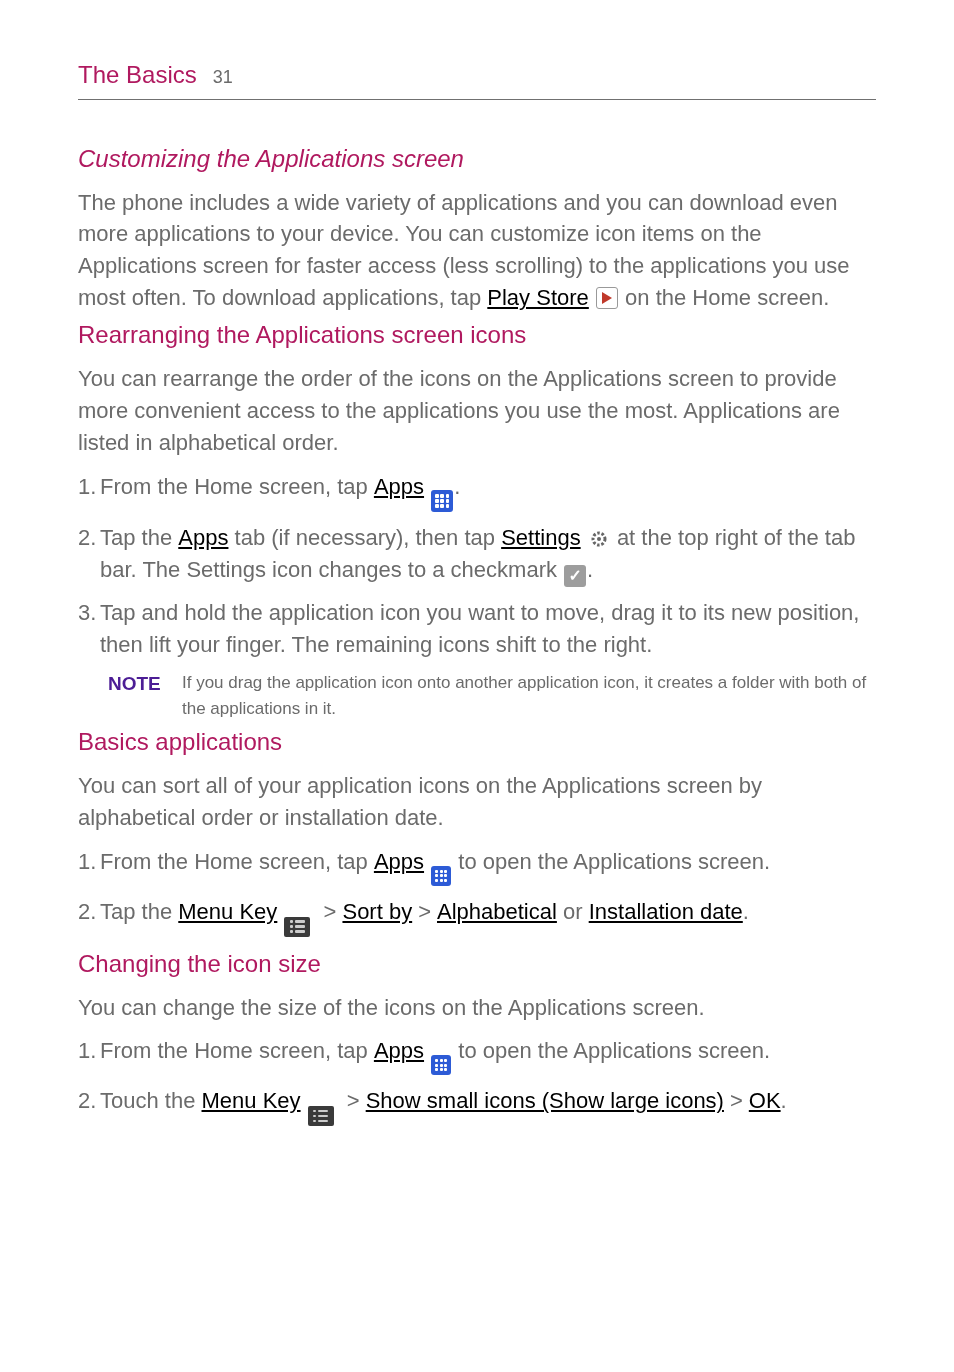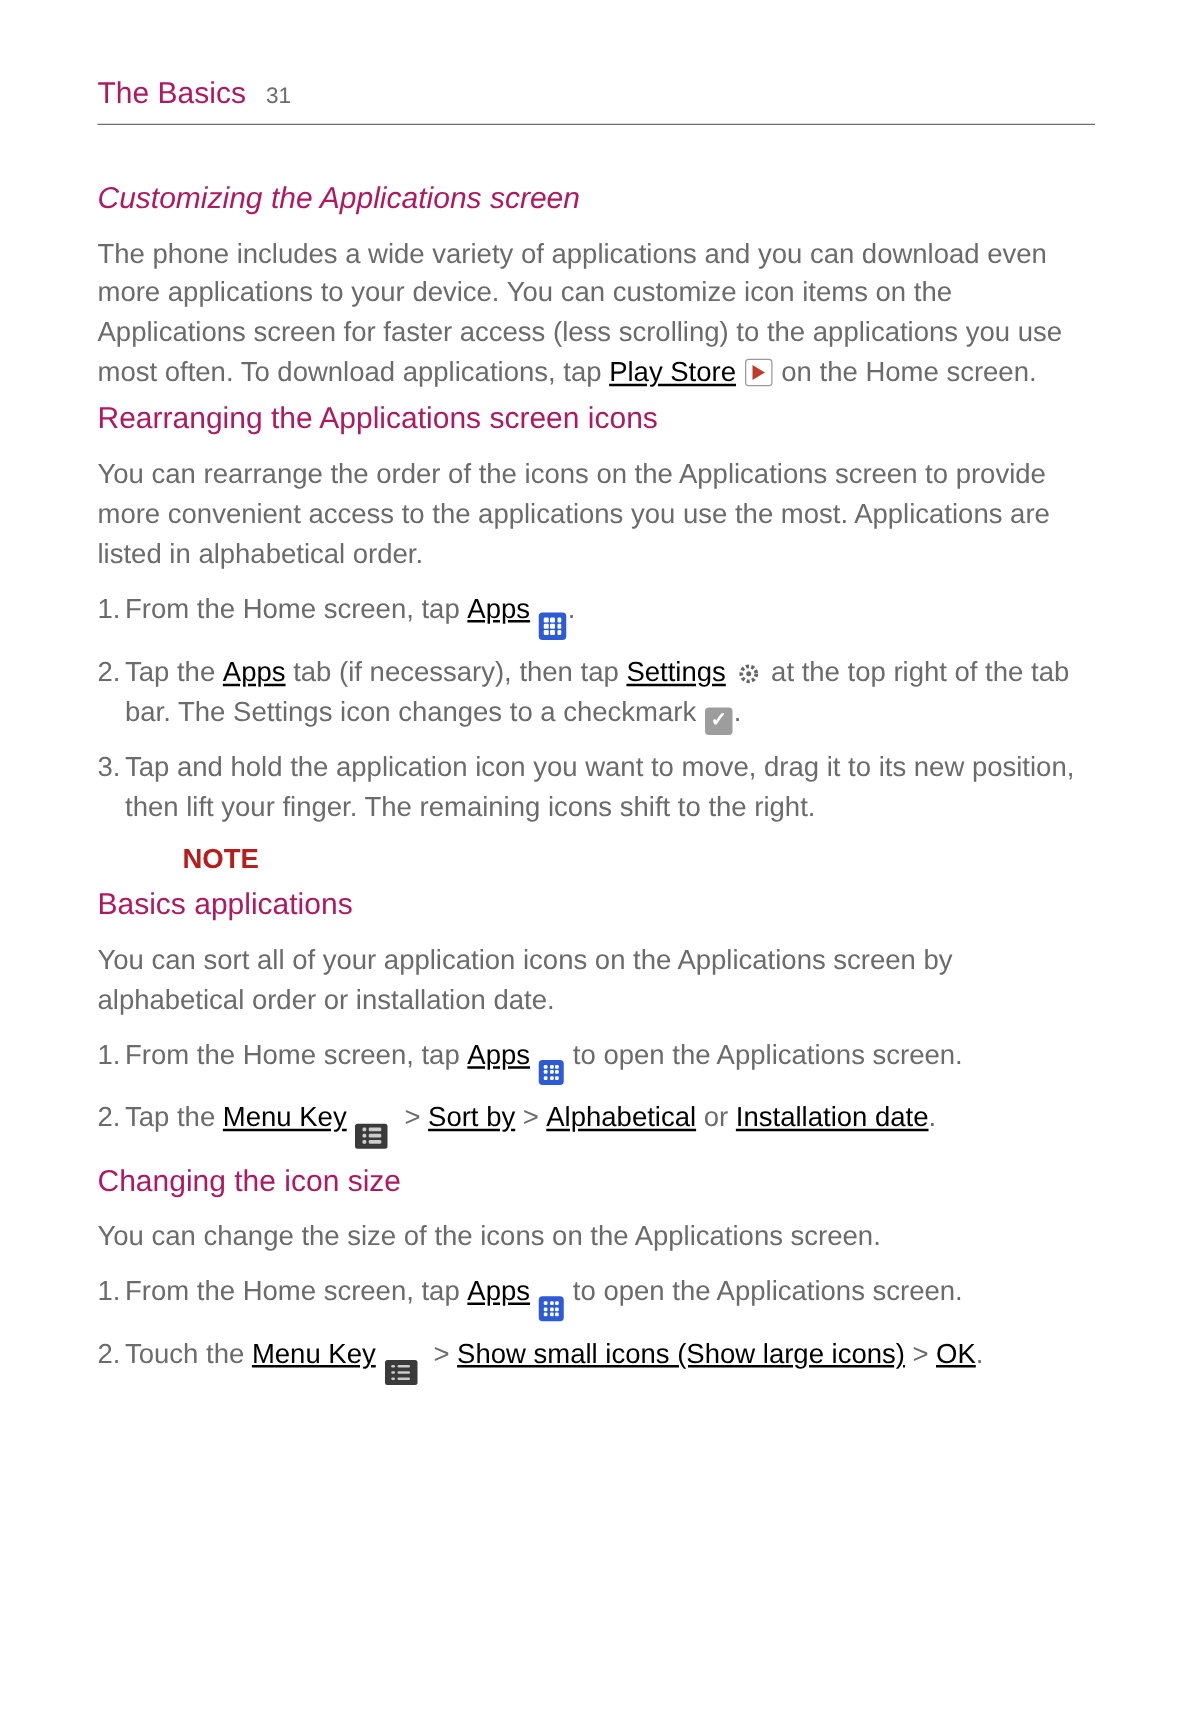--- a/index.html
+++ b/index.html
@@ -52,26 +52,25 @@
       flex-shrink: 0;
     }
     .li-body { flex: 1; }
     .note-row {
       display: flex;
       padding-left: 30px;
       margin-top: 6px;
       margin-bottom: 4px;
     }
     .note-label {
-      color: #b91c1c;
+      color: #4c1d95;
       font-weight: 700;
-      font-size: 22px;
+      font-size: 19px;
       width: 74px;
       flex-shrink: 0;
-      margin-left: 38px;
     }
     .note-body {
       font-size: 17px;
       line-height: 1.5;
       flex: 1;
       color: #6b6b6b;
     }
     .icon {
       display: inline-flex;
       width: 22px;
@@ -193,20 +192,21 @@
     </span>
   </div>
   <div class="li">
     <span class="li-num">3.</span>
     <span class="li-body">Tap and hold the application icon you want to move, drag it to its new position, then lift your finger. The remaining icons shift to the right.</span>
   </div>
 </div>
 
 <div class="note-row">
   <span class="note-label">NOTE</span>
+  <span class="note-body">If you drag the application icon onto another application icon, it creates a folder with both of the applications in it.</span>
 </div>
 
 <h2>Basics applications</h2>
 <p>You can sort all of your application icons on the Applications screen by alphabetical order or installation date.</p>
 
 <div class="list">
   <div class="li">
     <span class="li-num">1.</span>
     <span class="li-body">
       <span>From the Home screen, tap </span><span class="bold-dk">Apps</span>

